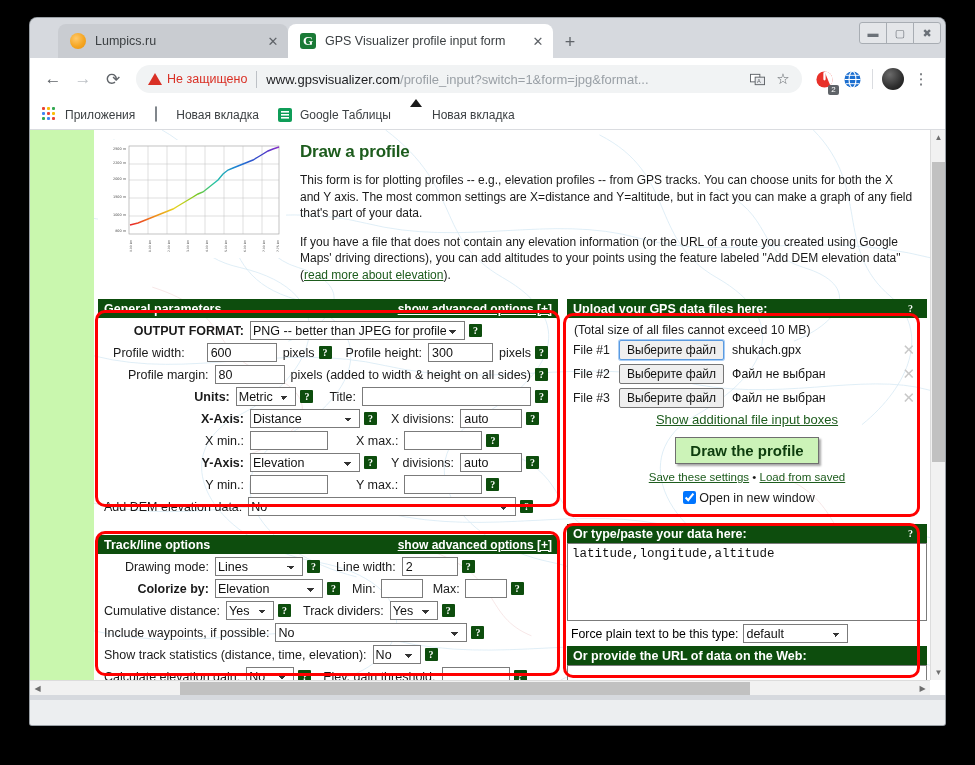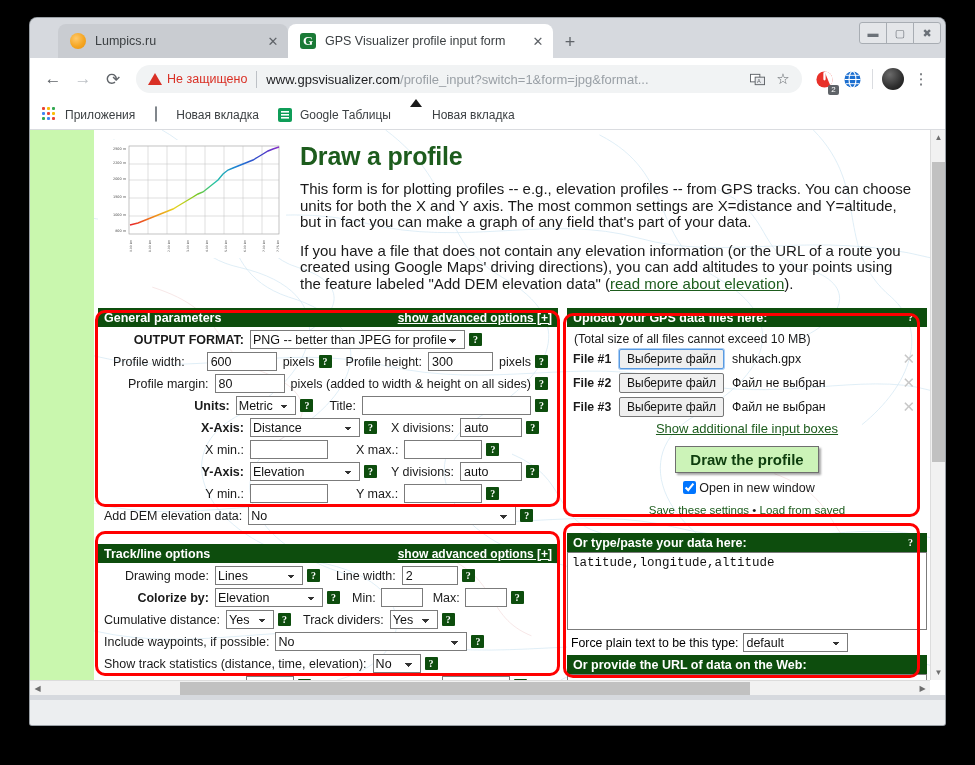--- a/index.html
+++ b/index.html
@@ -226,26 +226,26 @@
   
   #intro { display: flex; gap: 14px; }
   #thumb {
     width: 188px; height: 118px; flex: 0 0 188px;
     background: #ffffff;
     position: relative;
   }
   #thumb svg { display:block; }
   #intro-text { flex: 1 1 auto; min-width: 0; padding-top: 2px; }
   #page-title {
-    font-size: 25px; font-weight: bold; color: #1d5c1d;
+    font-size: 17px; font-weight: bold; color: #1d5c1d;
     margin: 0 0 10px 0; letter-spacing: -0.2px;
   }
   #intro-text p {
     margin: 0 0 12px 0;
-    font-size: 15px; line-height: 16.5px;
+    font-size: 12px; line-height: 16.5px;
     color: #1a1a1a;
   }
   #intro-text a { color: #1d5c1d; }
 
   
   #columns { display: flex; gap: 9px; margin-top: 4px; }
   #col-left  { width: 460px; flex: 0 0 460px; }
   #col-right { width: 360px; flex: 0 0 360px; }
 
   .sec-head {
@@ -314,21 +314,21 @@
     position: absolute;
     border: 3px solid #ff0000;
     border-radius: 10px;
     pointer-events: none;
     z-index: 5;
   }
 
   
   .upload-note { font-size: 12.3px; margin: 2px 0 3px 1px; }
   .file-row { display: flex; align-items: center; margin-bottom: 4px; font-size: 12.3px; }
-  .file-row .fl { width: 46px; flex: 0 0 46px; font-weight: bold; }
+  .file-row .fl { width: 46px; flex: 0 0 46px; }
   .btn-file {
     border: 1px solid #767676; background: #efefef;
     font-size: 12px; padding: 1px 7px; height: 20px;
     color: #111; border-radius: 2px;
     font-family: "Liberation Sans", sans-serif;
   }
   .btn-file.focused { border-color: #5a9ae0; box-shadow: 0 0 0 1px #a8cdf5; }
   .file-name { margin-left: 8px; color: #111; }
   .file-x { margin-left: auto; color: #c8c8c8; font-size: 15px; padding-right: 6px; }
   .center { text-align: center; }
@@ -794,27 +794,27 @@
                   <span class="fl">File #3</span>
                   <button class="btn-file">Выберите файл</button>
                   <span class="file-name">Файл не выбран</span>
                   <span class="file-x">✕</span>
                 </div>
 
                 <a href="#" class="link" id="show-more-files">Show additional file input boxes</a>
 
                 <div class="center">
                   <button id="draw-btn">Draw the profile</button>
-                  <div id="open-new">
-                    <input type="checkbox" checked="" style=""><span>Open in new window</span>
-                  </div>
                   <div id="save-links">
                     <a href="#" class="link">Save these settings</a>
                     <span>•</span>
                     <a href="#" class="link">Load from saved</a>
+                  </div>
+                  <div id="open-new">
+                    <input type="checkbox" checked="" style=""><span>Open in new window</span>
                   </div>
                 </div>
               </div>
             </div>
 
             <div style="margin-top:12px">
               <div class="sec-head">
                 <span>Or type/paste your data here:</span>
                 <span class="qmark" style="margin-left:4px">?</span>
               </div>

